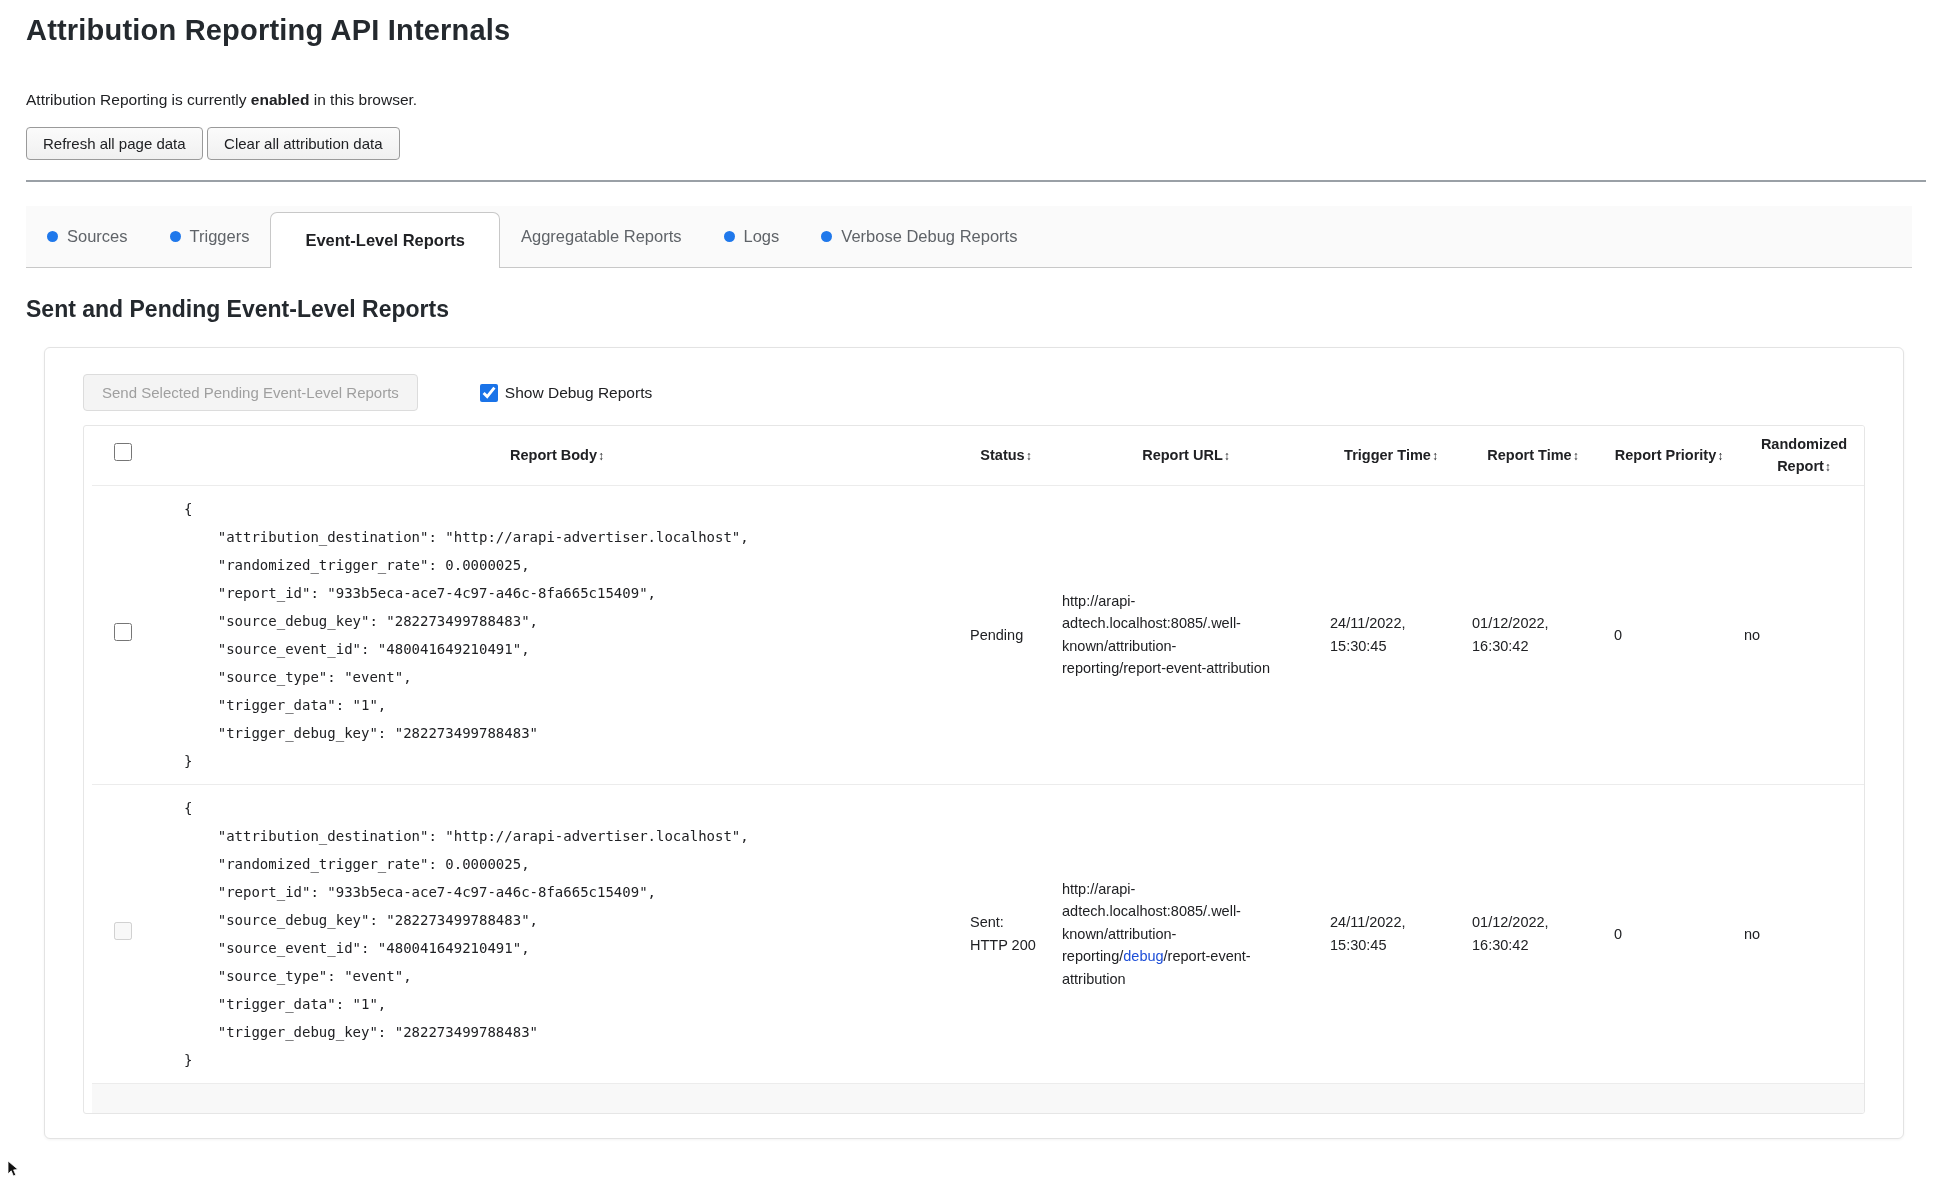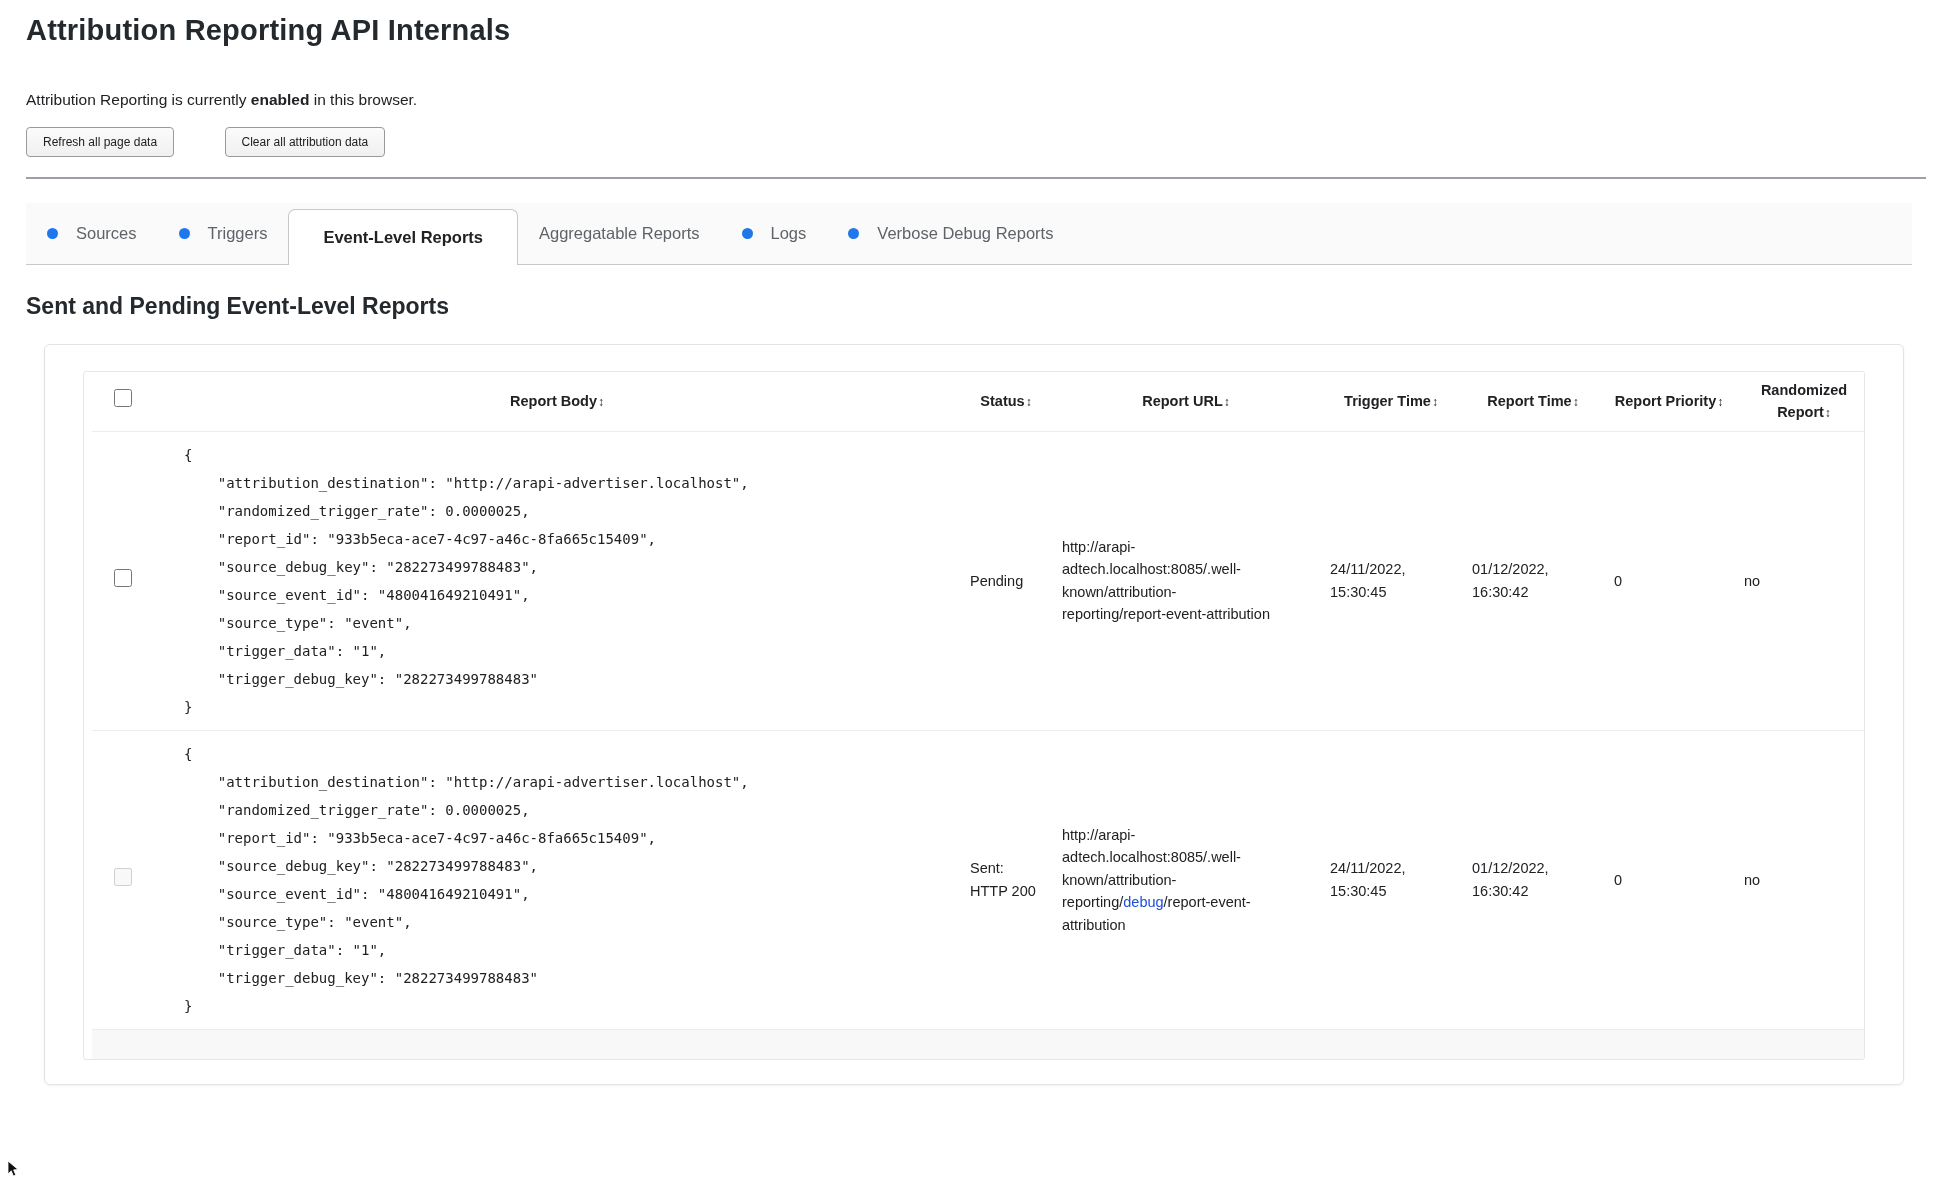--- a/index.html
+++ b/index.html
@@ -22,27 +22,26 @@
   p.status-line {
     margin-top: 44px;
     font-size: 15.5px;
     color: #202124;
   }
   p.status-line b { font-weight: bold; }
 
   .top-buttons { margin-top: 18px; }
   button.chrome-btn {
     font-family: "Liberation Sans", sans-serif;
-    font-size: 12px;
+    font-size: 15px;
     color: #202124;
     background: linear-gradient(#fbfbfb, #f0f0f0);
     border: 1px solid #9a9a9a;
     border-radius: 4px;
     padding: 7px 16px;
-    margin-right: 46px;
     cursor: pointer;
   }
 
   hr.page-divider {
     margin-top: 20px;
     margin-right: -4px;
     border: none;
     border-top: 2px solid #9aa0a6;
   }
 
@@ -53,21 +52,21 @@
     height: 62px;
     display: flex;
     align-items: stretch;
     background: #fafafa;
     border-bottom: 1px solid #c8c8c8;
     position: relative;
   }
   .tab {
     display: flex;
     align-items: center;
-    gap: 18px;
+    gap: 9px;
     padding: 0 21px;
     font-size: 16.5px;
     color: #5f6368;
     cursor: pointer;
     white-space: nowrap;
     text-align: right;
   }
   .tab .dot {
     width: 11px; height: 11px;
     border-radius: 50%;
@@ -239,20 +238,27 @@
   <div class="tab">
     <span class="dot"></span>
     <span>Verbose Debug Reports</span>
   </div>
 </div>
 
 <h2 class="section-heading">Sent and Pending Event-Level Reports</h2>
 
 <div class="panel">
 
+  <div class="controls-row">
+    <button class="send-btn" disabled="true">Send Selected Pending Event-Level Reports</button>
+    <label class="debug-toggle">
+      <input type="checkbox" checked="true" style="">
+      <span>Show Debug Reports</span>
+    </label>
+  </div>
 
   <div class="table-box">
     <table class="reports">
       <colgroup>
         <col class="c-check">
           <col class="c-body">
           <col class="c-status">
           <col class="c-url">
         <col class="c-ttime">
           <col class="c-rtime">

